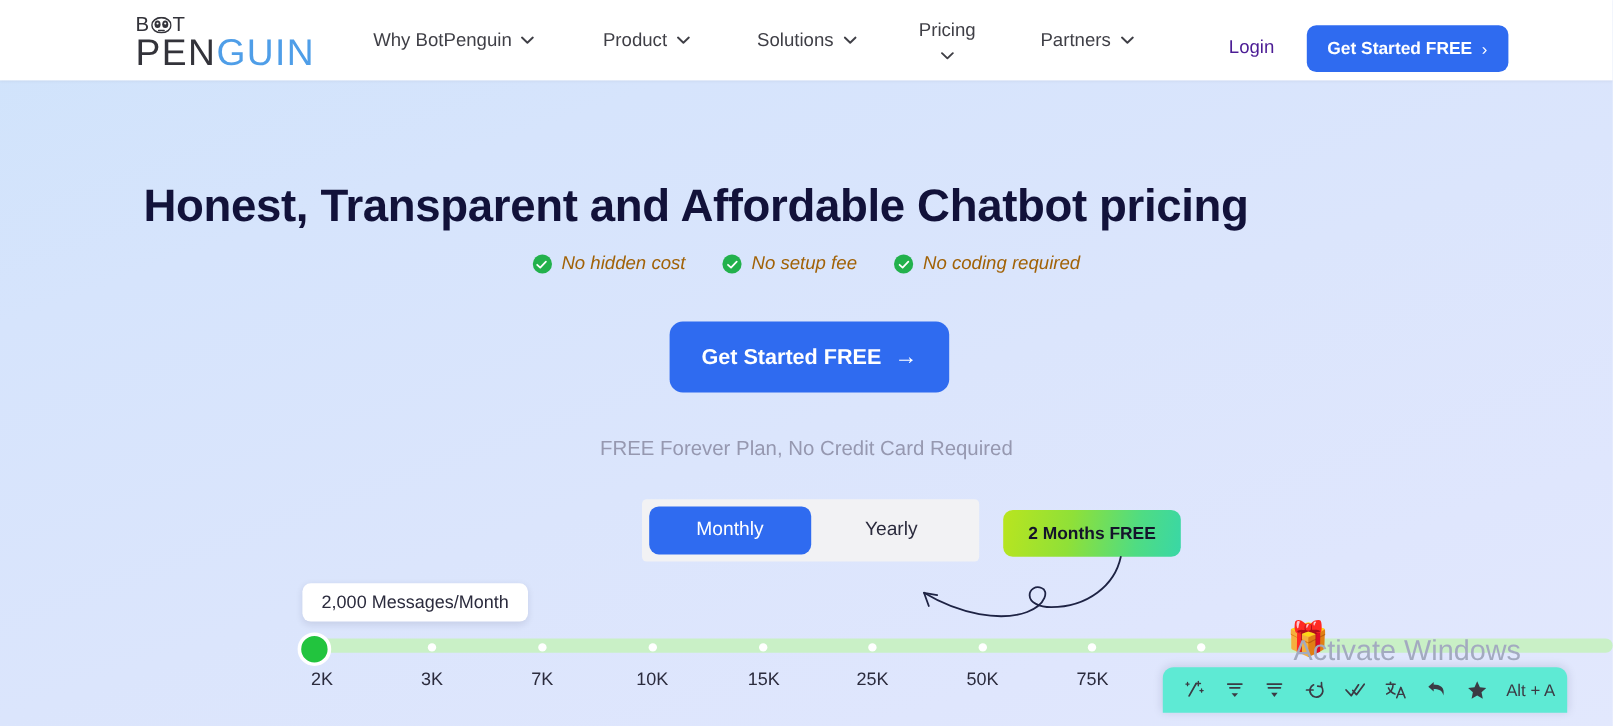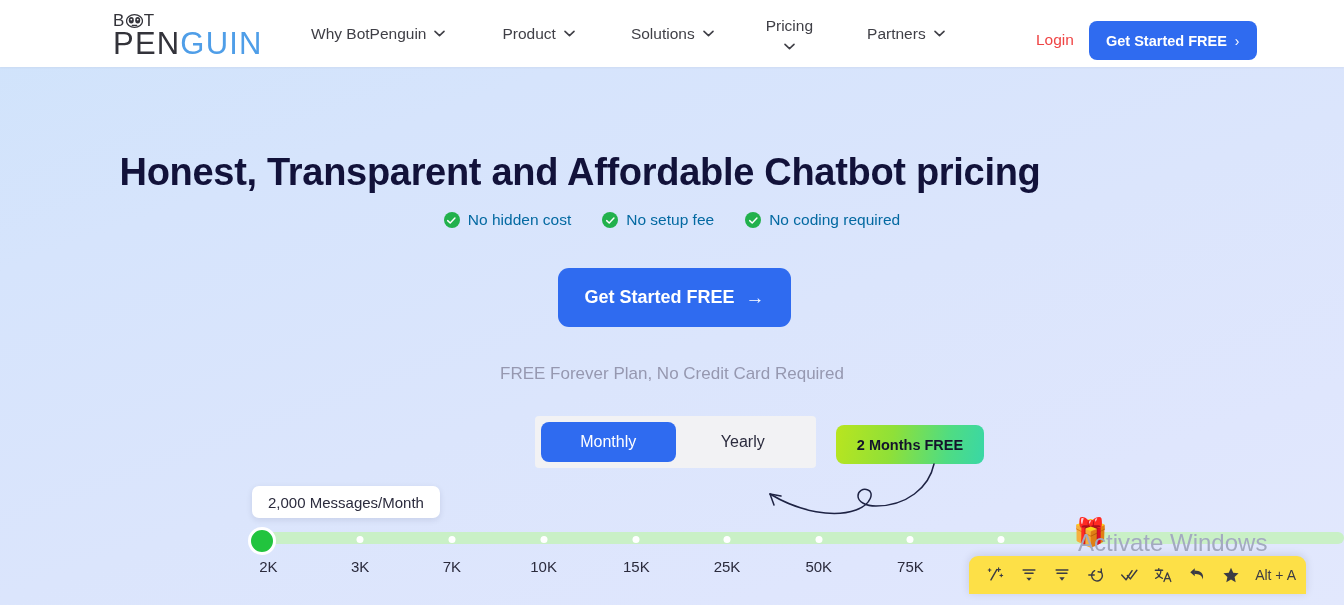--- a/index.html
+++ b/index.html
@@ -90,23 +90,22 @@
     height: 7px;
     flex: none;
   }
   .chev svg { display: block; }
 
   .nav-login {
     position: absolute;
     left: 1024px;
     top: 31px;
     font-size: 15.5px;
-    color: #ef4444;
-    cursor: pointer;
-    margin-left: 12px;
+    color: #4c1d95;
+    cursor: pointer;
   }
 
   .nav-cta {
     position: absolute;
     left: 1089px;
     top: 21px;
     height: 39px;
     padding: 0 17px;
     background: #2f6bf0;
     color: #fff;
@@ -148,22 +147,23 @@
     display: flex;
     justify-content: center;
     align-items: center;
     gap: 31px;
   }
   .feature {
     display: flex;
     align-items: center;
     gap: 8px;
     font-size: 15.5px;
-    color: #0369a1;
+    color: #a16207;
     white-space: nowrap;
+    font-style: italic;
   }
   .check-badge {
     width: 16px;
     height: 16px;
     border-radius: 50%;
     background: #22b14c;
     display: flex;
     align-items: center;
     justify-content: center;
     flex: none;
@@ -356,21 +356,21 @@
     color: #a6adc2;
   }
 
   
   .float-toolbar {
     position: absolute;
     left: 969px;
     top: 556px;
     width: 337px;
     height: 38px;
-    background: #fde047;
+    background: #5eead4;
     border-radius: 9px 9px 0 0;
     box-shadow: 0 -1px 8px rgba(20,20,60,0.13);
     display: flex;
     align-items: center;
     padding: 0 10px;
     gap: 2px;
     z-index: 20;
   }
   .tb-btn {
     width: 33px;

